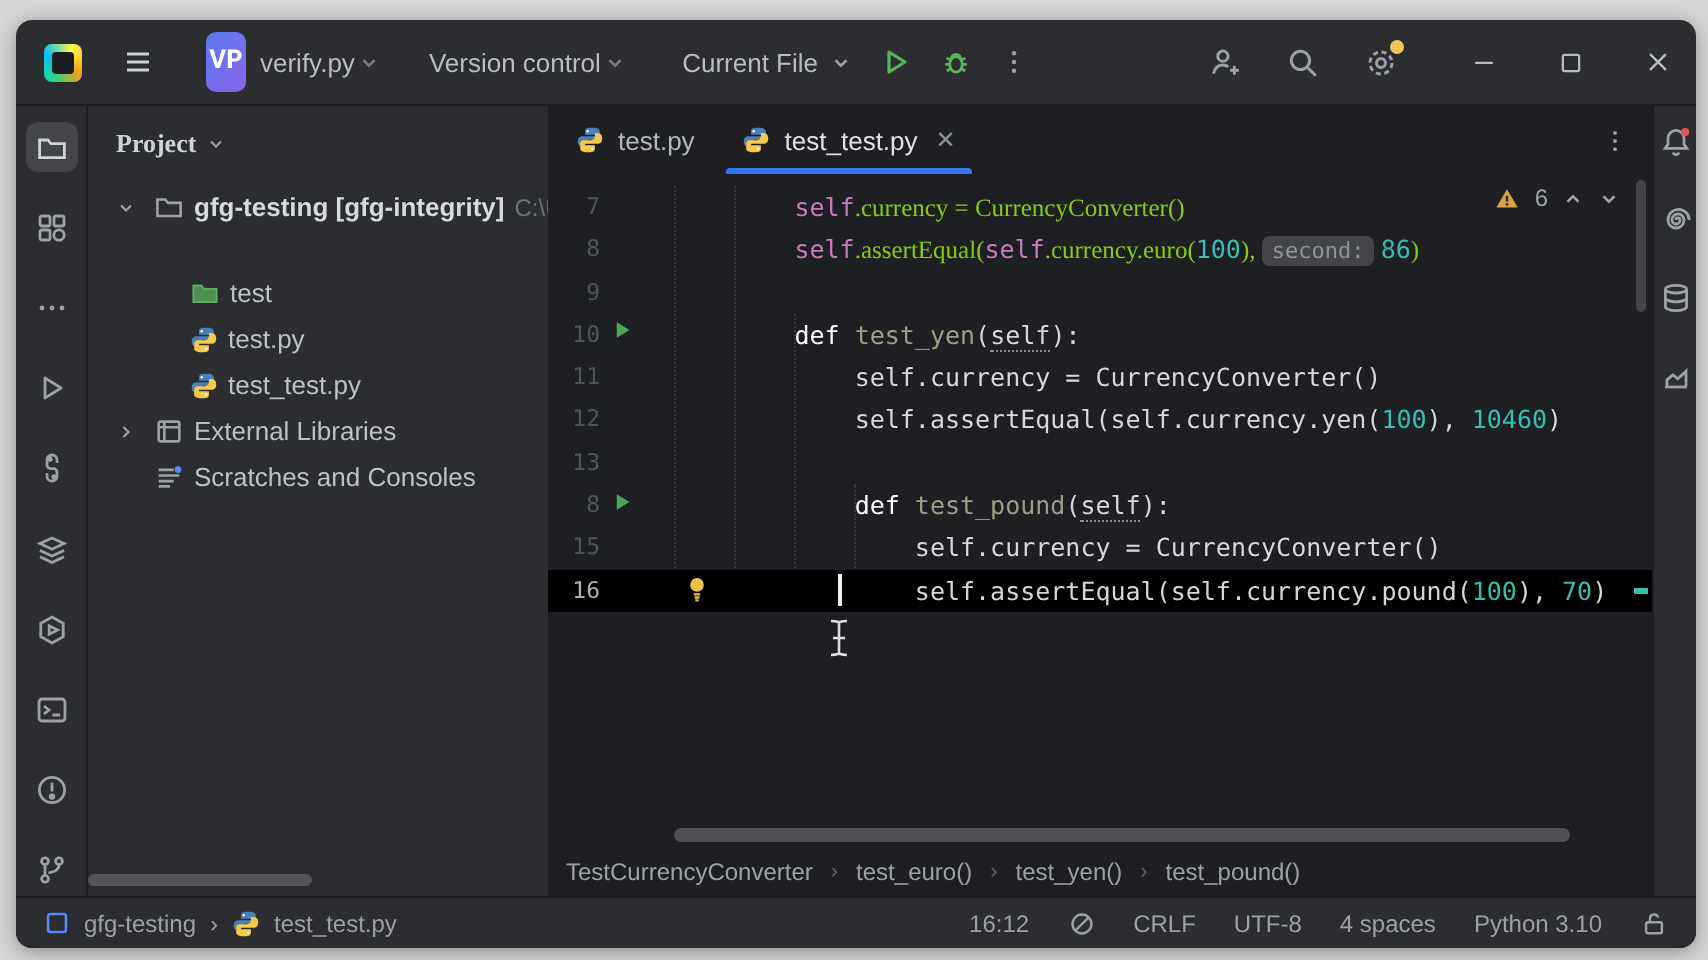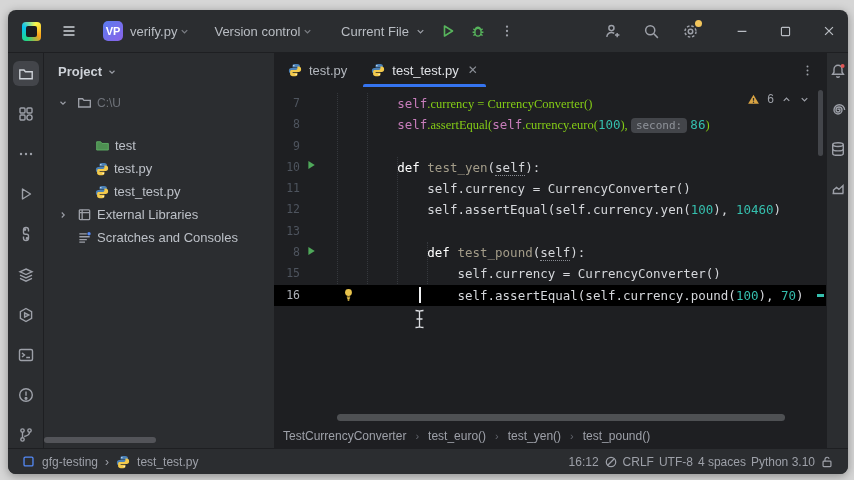--- a/index.html
+++ b/index.html
@@ -5,39 +5,39 @@
   * { margin:0; padding:0; box-sizing:border-box; }
   html,body { width:854px; height:480px; background:#d6d6d6; font-family:"Liberation Sans", sans-serif; overflow:hidden; }
   .window { position:absolute; left:8px; top:10px; width:840px; height:464px; background:#2b2d30; border-radius:8px; overflow:hidden; box-shadow:0 2px 10px rgba(0,0,0,.35); }
 
   
   .titlebar { height:42px; display:flex; align-items:center; padding:0 12px 0 10px; color:#b9bdc3; font-size:13px; }
   .tb-group { display:flex; align-items:center; gap:6px; }
   .logo { width:19px; height:19px; border-radius:4px; background:conic-gradient(from 210deg,#21d789,#07c3f2,#fcf84a,#fca018,#21d789); position:relative; margin-left:4px; }
   .logo::after { content:""; position:absolute; inset:4px; background:#1b1d1f; border-radius:2px; }
   .hamburger { margin-left:20px; }
-  .badge { width:20px; height:20px; border-radius:5px; background:linear-gradient(135deg,#5a7cf0,#8a63e8); color:#fff; font-size:11px; font-weight:bold; display:flex; align-items:center; justify-content:center; margin-left:26px; }
+  .badge { width:20px; height:30px; border-radius:5px; background:linear-gradient(135deg,#5a7cf0,#8a63e8); color:#fff; font-size:14px; font-weight:bold; display:flex; align-items:center; justify-content:center; margin-left:26px;font-family:Liberation Mono, monospace; }
   .tb-label { margin-left:7px; }
   .chev { opacity:.7; margin-left:2px; }
   .vcs { margin-left:24px; }
   .runbox { margin-left:auto; display:flex; align-items:center; gap:14px; }
   .tb-right { margin-left:90px; display:flex; align-items:center; gap:22px; }
   .winbtns { margin-left:36px; display:flex; align-items:center; gap:30px; }
   .iconbtn { display:inline-flex; align-items:center; justify-content:center; position:relative; cursor:default; }
   .dot-badge { position:absolute; top:-3px; right:-3px; width:7px; height:7px; border-radius:50%; background:#f2c55c; }
 
   
   .main { display:flex; height:396px; border-top:1px solid #1e1f22; }
   .strip { width:36px; background:#2b2d30; display:flex; flex-direction:column; align-items:center; padding-top:8px; gap:15px; border-right:1px solid #1e1f22; }
   .strip .slot { width:26px; height:26px; border-radius:6px; display:flex; align-items:center; justify-content:center; }
   .strip .slot.selected { background:#43454a; }
   .strip-r { width:22px; background:#2b2d30; border-left:1px solid #1e1f22; display:flex; flex-direction:column; align-items:center; padding-top:10px; gap:23px; }
 
   .project { width:230px; background:#2b2d30; position:relative; font-size:13px; color:#bcc0c7; }
-  .proj-header { display:flex; align-items:center; gap:5px; padding:11px 0 10px 14px; font-weight:bold; color:#ced2d8; }
+  .proj-header { display:flex; align-items:center; gap:5px; padding:11px 0 10px 14px; font-weight:bold; color:#ced2d8;font-family:Liberation Serif, serif; }
   .tree { padding-top:2px; }
   .tree-row { height:23px; display:flex; align-items:center; gap:5px; white-space:nowrap; overflow:hidden; }
   .tree-row .twisty { width:14px; text-align:center; color:#9da0a8; font-size:11px; flex:none; }
   .tree-row .lbl.bold { font-weight:bold; color:#d6d9de; }
   .tree-row .suffix { color:#6f737a; font-size:12px; }
   .proj-hscroll { position:absolute; left:0; bottom:5px; width:112px; height:6px; background:#5a5c60; border-radius:3px; opacity:.85; }
 
   
   .editor-col { flex:1; display:flex; flex-direction:column; background:#1e1f22; min-width:0; }
   .tabbar { height:34px; display:flex; align-items:stretch; padding-left:2px; }
@@ -67,21 +67,21 @@
   .vthumb { position:absolute; right:3px; top:3px; width:5px; height:66px; background:#43454a; border-radius:3px; }
   .caret-mark { position:absolute; right:2px; top:207px; width:7px; height:3px; background:#35bfae; }
   .mouse-ptr { position:absolute; left:139px; top:222px; }
 
   .breadcrumbs { height:24px; display:flex; align-items:center; gap:9px; padding-left:9px; font-size:12px; color:#9da0a8; background:#1e1f22; }
   .breadcrumbs .sep { color:#63666d; font-size:11px; }
 
   
   .statusbar { height:26px; display:flex; align-items:center; background:#2b2d30; border-top:1px solid #1e1f22; font-size:12px; color:#9da0a8; padding:0 14px; }
   .sb-left { display:flex; align-items:flex-start; gap:7px; }
-  .sb-right { margin-left:auto; display:flex; align-items:center; gap:5px; }
+  .sb-right { margin-left:auto; display:flex; align-items:center; gap:19px; }
   svg { display:block; }
 </style>
 </head>
 <body>
 
 <div class="window">
 
   <div class="titlebar">
     <span class="logo"></span>
     <span class="iconbtn hamburger">
@@ -255,20 +255,21 @@
             <span class="twisty">
               <svg width="10" height="10" viewBox="0 0 16 16" fill="none" stroke="#9da0a8" stroke-width="1.8">
                 <path d="M4 6l4 4 4-4"></path>
               </svg>
             </span>
             <span class="ticon">
               <svg width="15" height="15" viewBox="0 0 16 16" fill="none" stroke="#9da0a8" stroke-width="1.4">
                 <path d="M1.8 4h4.2l1.4 1.8h6.8v7H1.8z"></path>
               </svg>
             </span>
+            <span class="lbl bold">gfg-testing [gfg-integrity]</span>
             <span class="suffix"> C:\U</span>
           </div>
           <div class="tree-row" style="padding-left: 32px; margin-top: 20px;">
             <span class="twisty"></span>
             <span class="ticon">
               <svg width="15" height="15" viewBox="0 0 16 16">
                 <path d="M1.8 4h4.2l1.4 1.8h6.8v7H1.8z" fill="#4e8f52" stroke="#5fae64" stroke-width="1"></path>
               </svg>
             </span>
             <span class="lbl">test</span>

